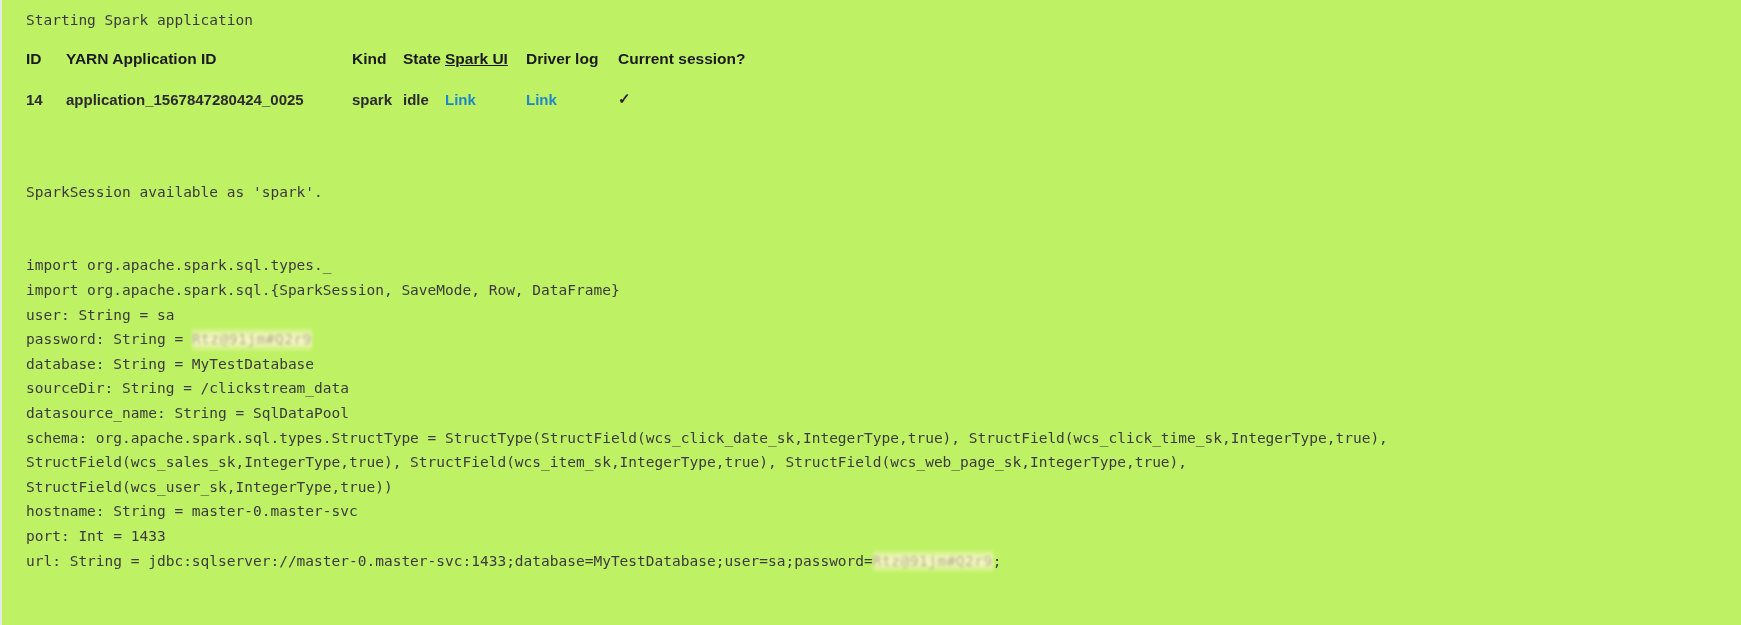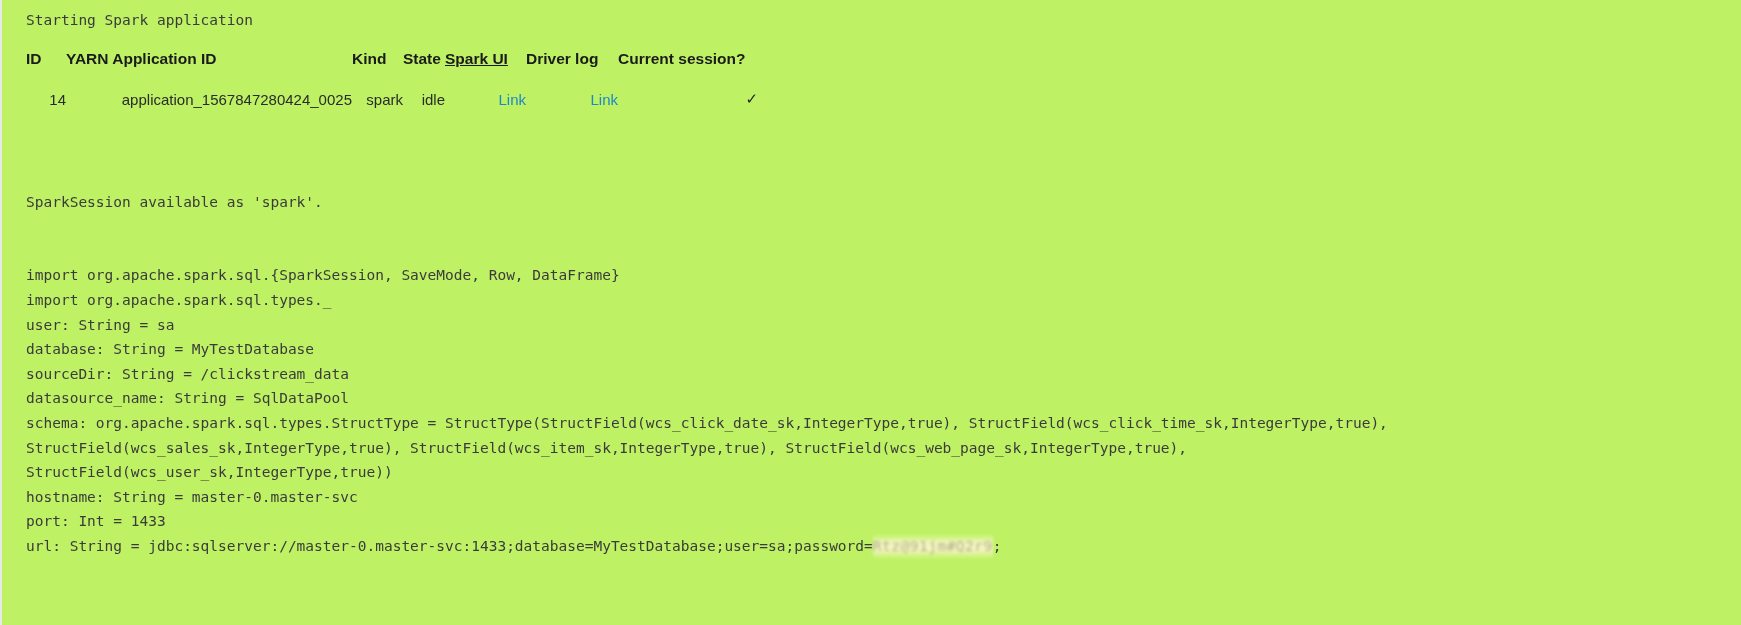--- a/index.html
+++ b/index.html
@@ -60,23 +60,23 @@
   .session-table th {
     font-size: 15.5px;
     font-weight: bold;
     color: #1b1b1b;
     text-align: left;
     padding: 0 0 22px 0;
     white-space: nowrap;
   }
   .session-table td {
     font-size: 15px;
-    font-weight: normal;
+    font-weight: bold;
     color: #2b2b2b;
-    text-align: right;
+    text-align: left;
     padding: 0;
     white-space: nowrap;
     margin-top: 26px;
   }
   .col-id        { width: 40px; }
   .col-appid     { width: 286px; }
   .col-kind      { width: 51px; }
   .col-state     { width: 42px; }
   .col-sparkui   { width: 81px; text-decoration: underline; }
   .col-driverlog { width: 92px; }
@@ -89,21 +89,21 @@
   }
   .check {
     font-size: 15px;
     color: #222;
   }
 
   
   .code-block {
     position: absolute;
     left: 26px;
-    top: 165px;
+    top: 155px;
   }
   .code-line {
     font-family: "DejaVu Sans Mono", "Liberation Mono", monospace;
     font-size: 14.5px;
     line-height: 24.6px;
     color: #3b3b3b;
     white-space: pre;
     height: 24.6px;
   }
   .code-line.blank { height: 24.6px; }
@@ -159,23 +159,24 @@
         </td>
       </tr>
     </tbody>
   </table>
 
   <div class="code-block">
       <div class="code-line blank"></div>
       <div class="code-line"><span>SparkSession available as 'spark'.</span></div>
       <div class="code-line blank"></div>
       <div class="code-line blank"></div>
+      <div class="code-line"><span>import org.apache.spark.sql.types._</span></div>
       <div class="code-line"><span>import org.apache.spark.sql.{SparkSession, SaveMode, Row, DataFrame}</span></div>
-      <div class="code-line"><span>import org.apache.spark.sql.types._</span></div>
       <div class="code-line"><span>user: String = sa</span></div>
+      <div class="code-line"><span>password: String = </span><span class="redacted">Rtz@91jm#Q2r9</span></div>
       <div class="code-line"><span>database: String = MyTestDatabase</span></div>
       <div class="code-line"><span>sourceDir: String = /clickstream_data</span></div>
       <div class="code-line"><span>datasource_name: String = SqlDataPool</span></div>
       <div class="code-line"><span>schema: org.apache.spark.sql.types.StructType = StructType(StructField(wcs_click_date_sk,IntegerType,true), StructField(wcs_click_time_sk,IntegerType,true),</span></div>
       <div class="code-line"><span>StructField(wcs_sales_sk,IntegerType,true), StructField(wcs_item_sk,IntegerType,true), StructField(wcs_web_page_sk,IntegerType,true),</span></div>
       <div class="code-line"><span>StructField(wcs_user_sk,IntegerType,true))</span></div>
       <div class="code-line"><span>hostname: String = master-0.master-svc</span></div>
       <div class="code-line"><span>port: Int = 1433</span></div>
       <div class="code-line"><span>url: String = jdbc:sqlserver://master-0.master-svc:1433;database=MyTestDatabase;user=sa;password=</span><span class="redacted">Rtz@91jm#Q2r9</span><span>;</span></div>
     </div>

